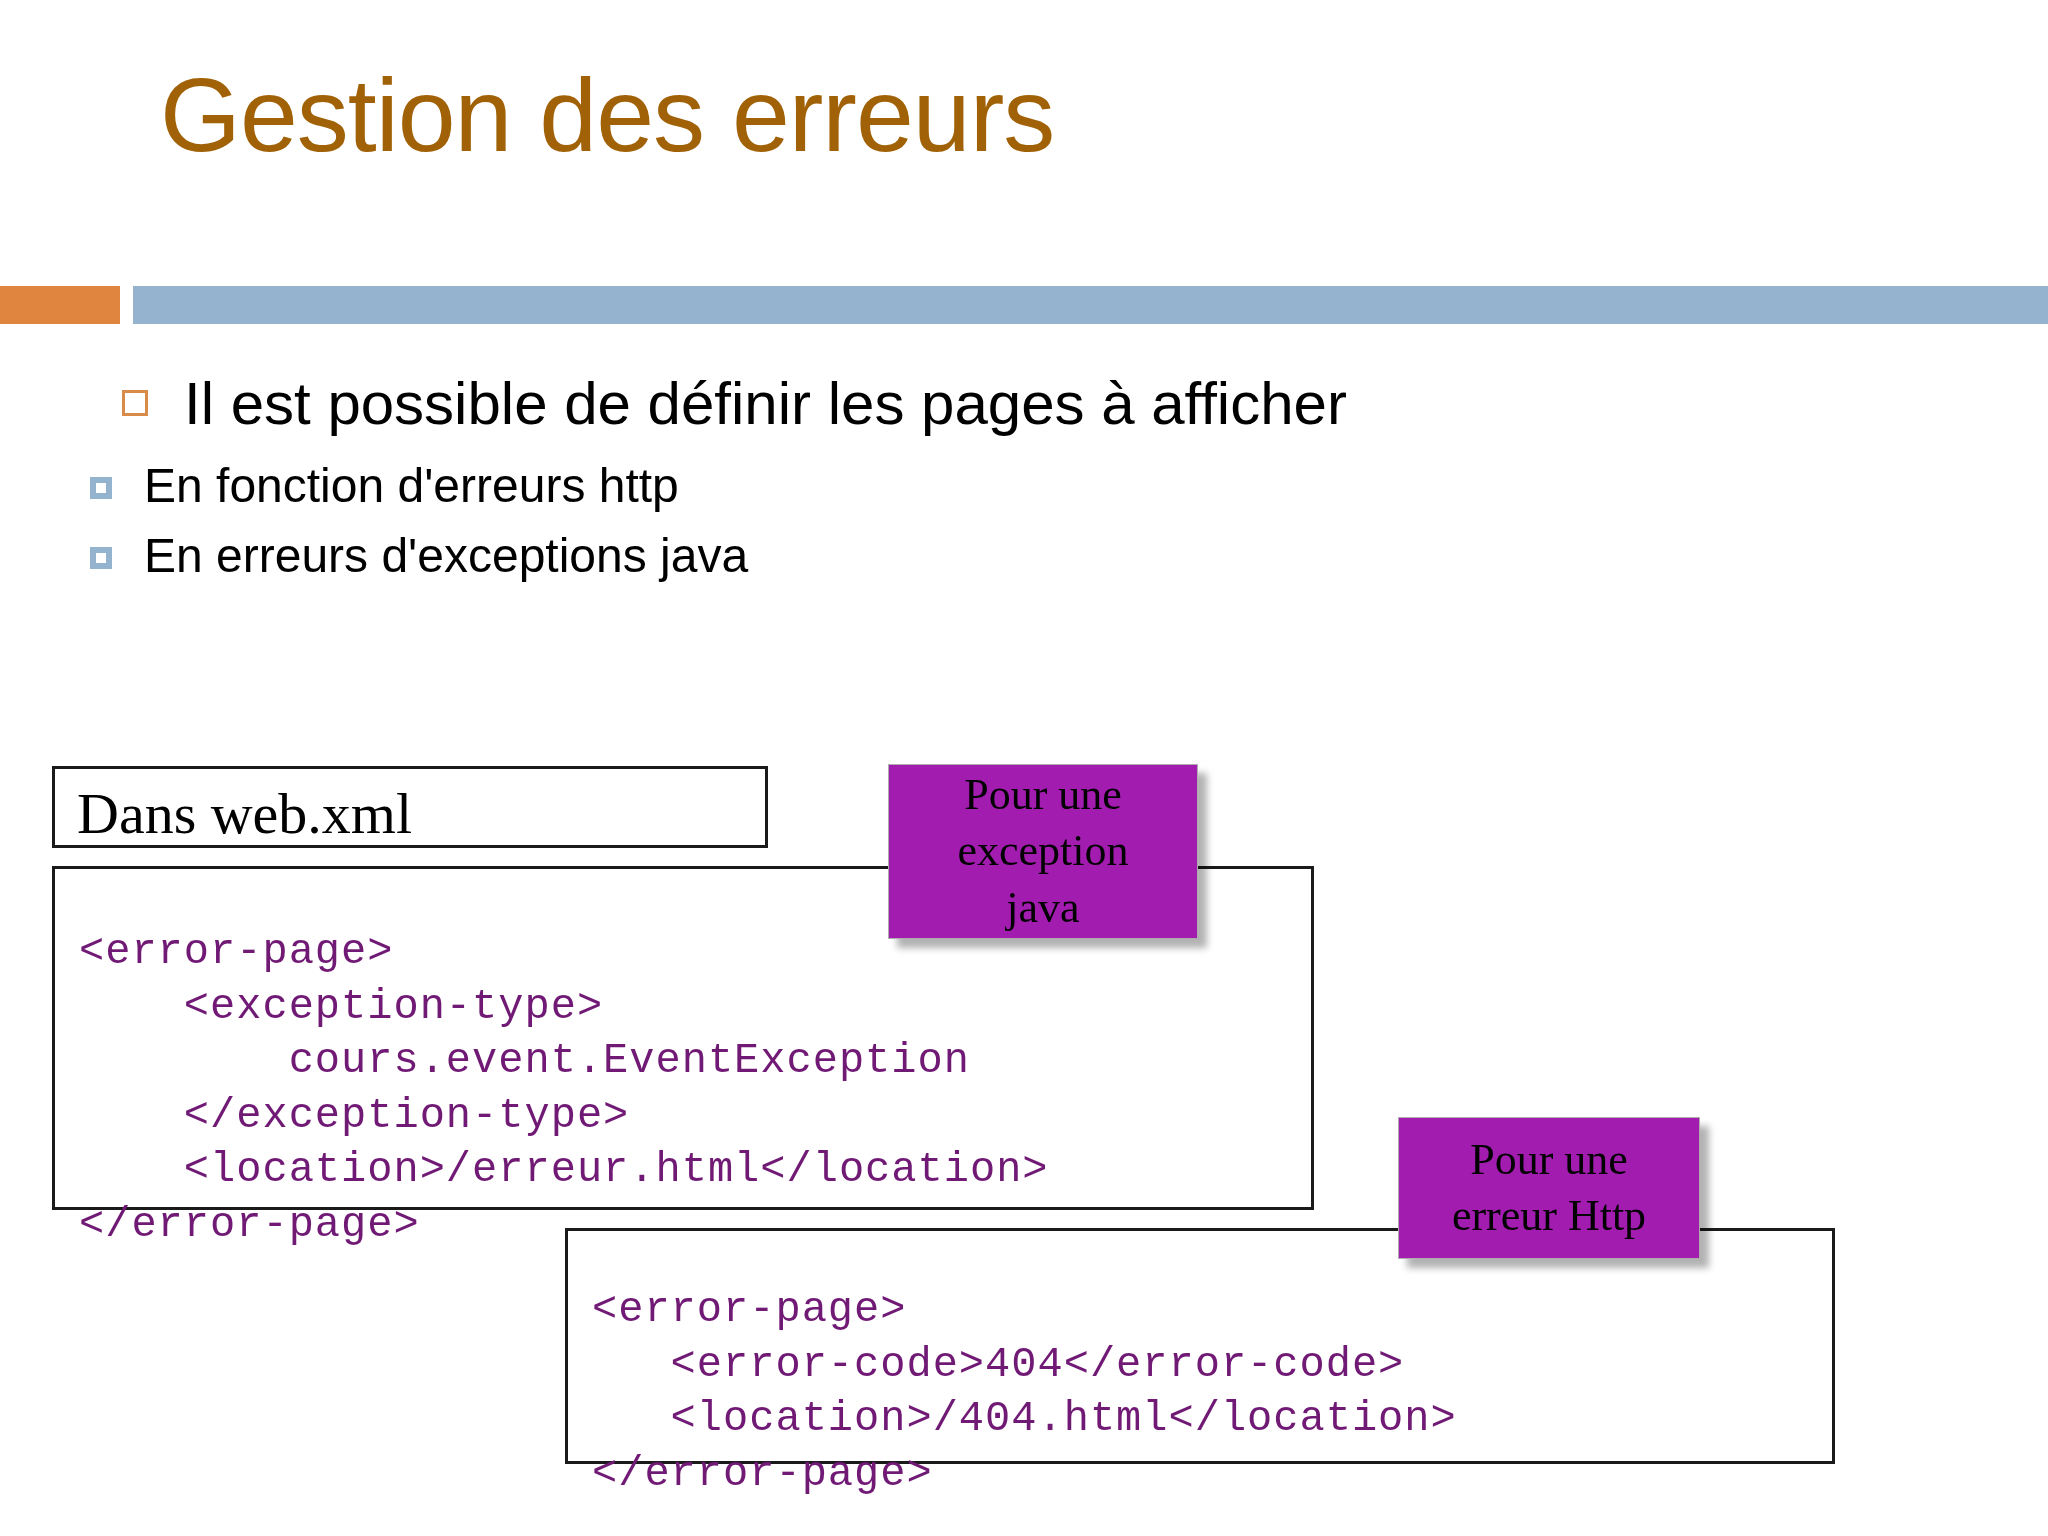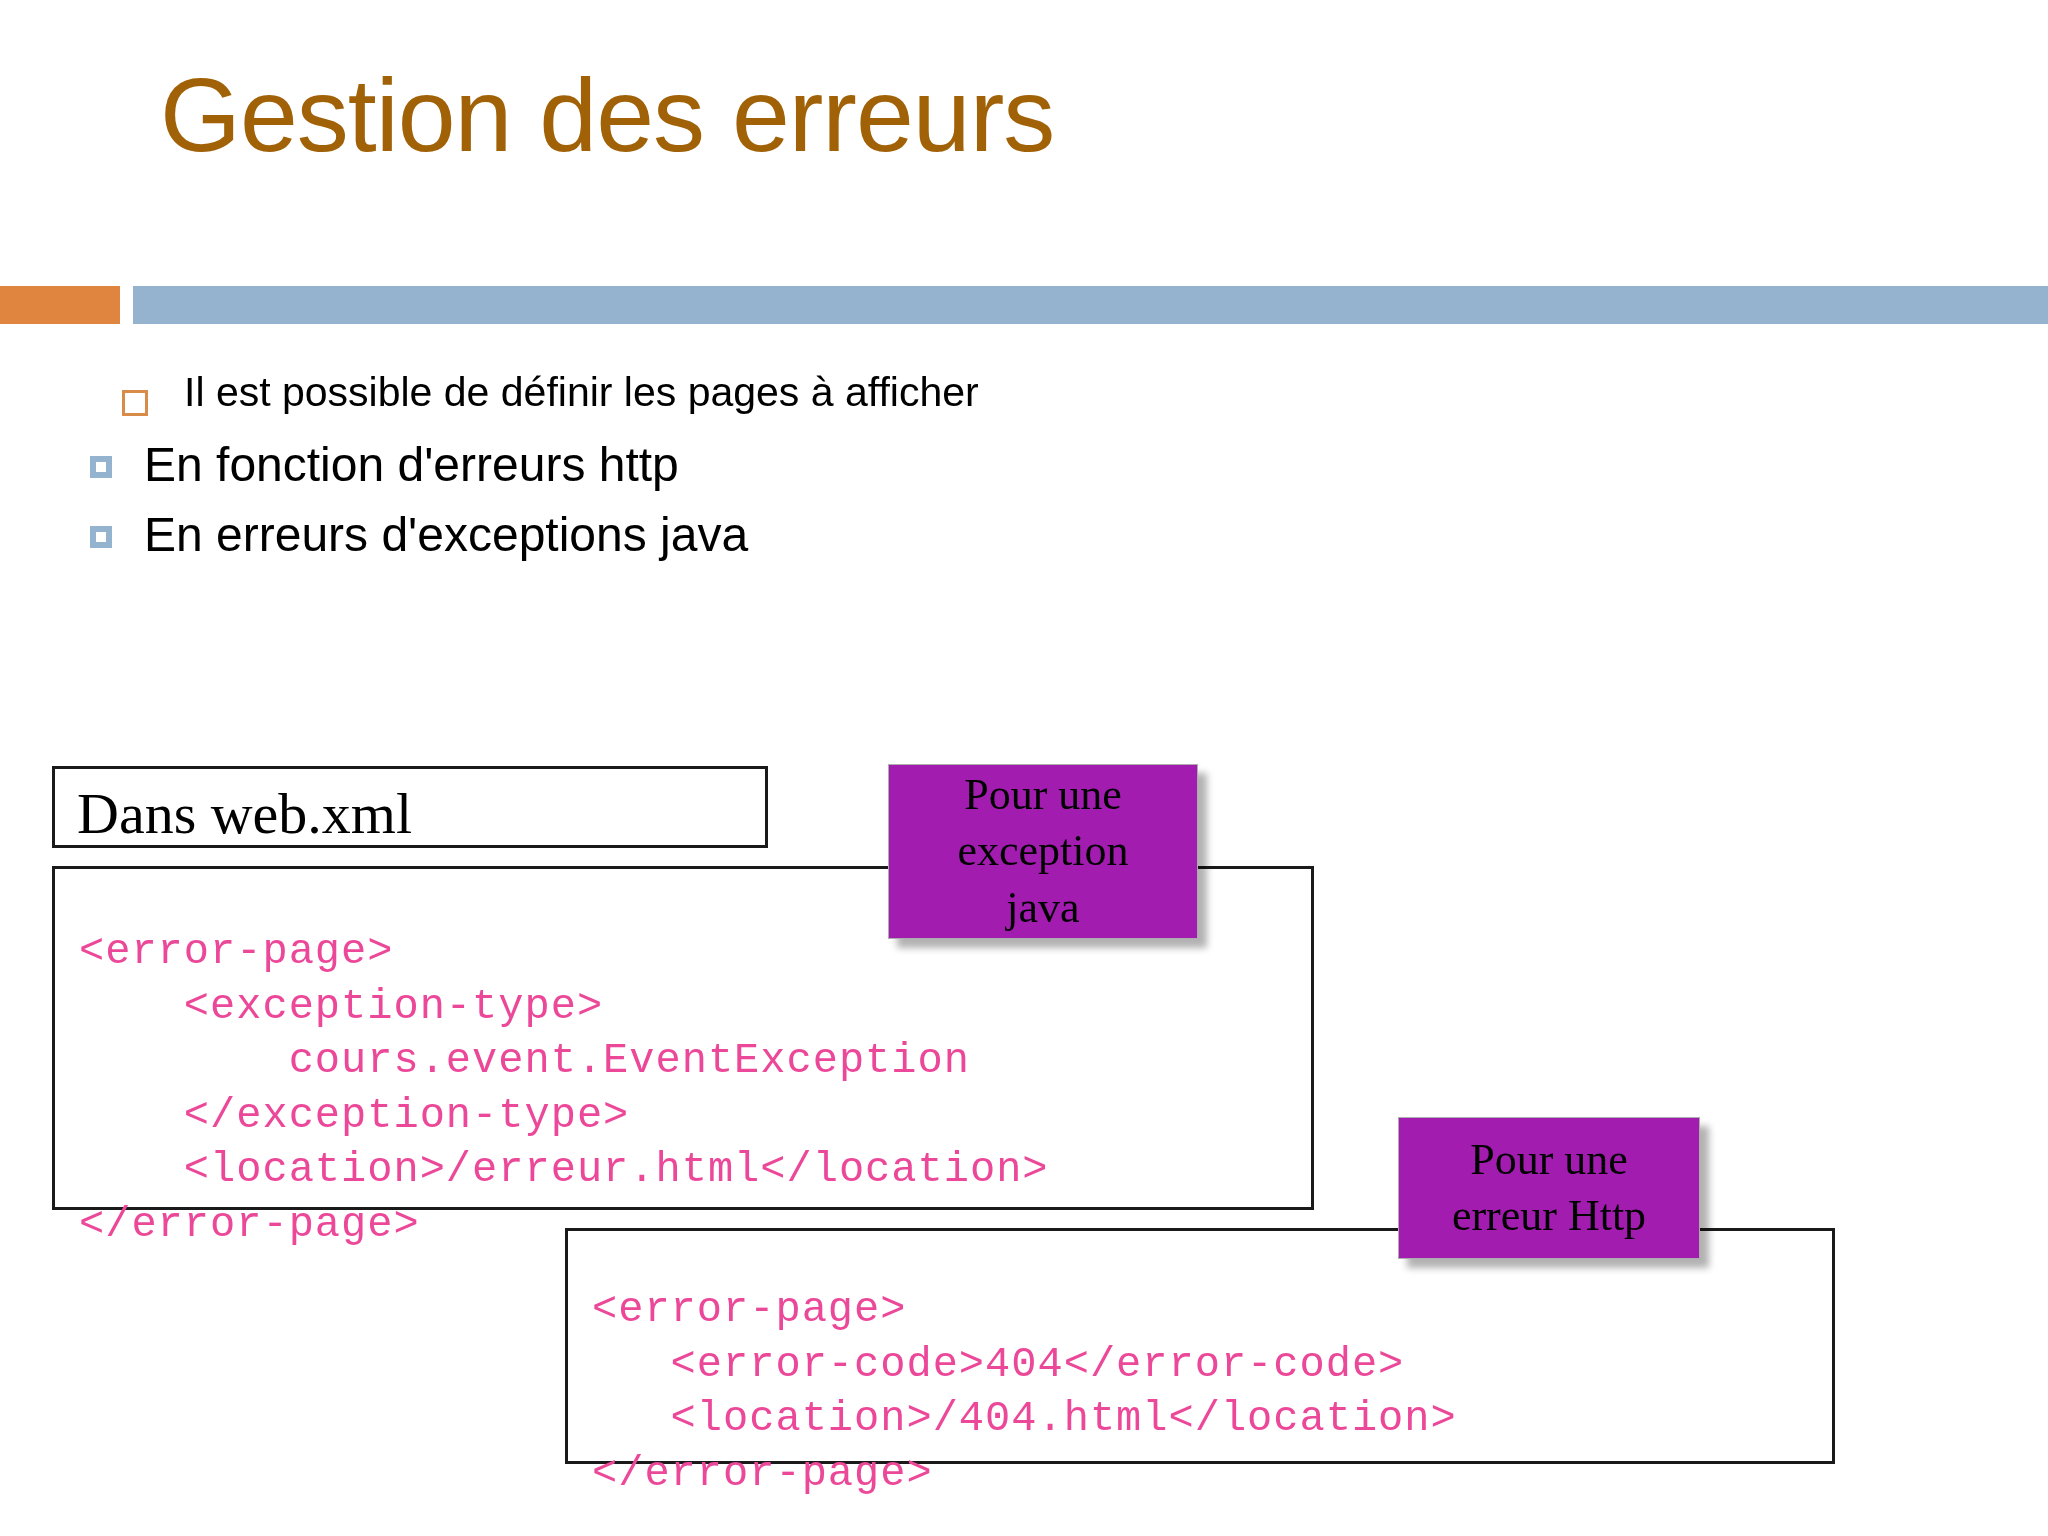--- a/index.html
+++ b/index.html
@@ -65,21 +65,21 @@
   .bullet-l1 .marker {
     width: 26px;
     height: 26px;
     box-sizing: border-box;
     border: 3px solid #D98B49;
     background: #ffffff;
     margin-top: 20px;
     flex: 0 0 auto;
   }
   .bullet-l1 .txt {
-    font-size: 41px;
+    font-size: 60px;
     line-height: 1.12;
     color: #000000;
     margin-left: 36px;
     white-space: nowrap;
     text-align: center;
   }
 
   .bullet-l2 {
     position: relative;
     display: flex;
@@ -144,21 +144,21 @@
   #code-box-http {
     left: 565px;
     top: 1228px;
     width: 1270px;
     height: 236px;
   }
   .code-text {
     font-family: "Liberation Mono", "DejaVu Sans Mono", monospace;
     font-size: 42px;
     line-height: 1.30;
-    color: #ec4899;
+    color: #701a75;
     white-space: pre;
     letter-spacing: 1px;
   }
   #code-box-exception .code-text {
     position: absolute;
     left: 24px;
     top: 14px;
   }
   #code-box-http .code-text {
     position: absolute;

